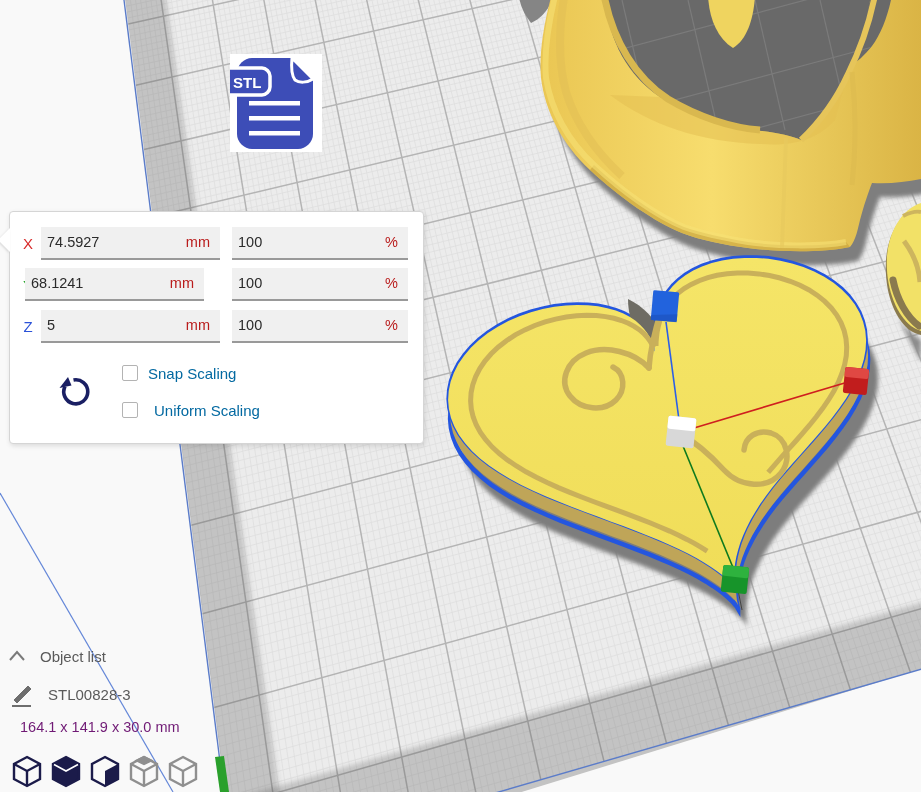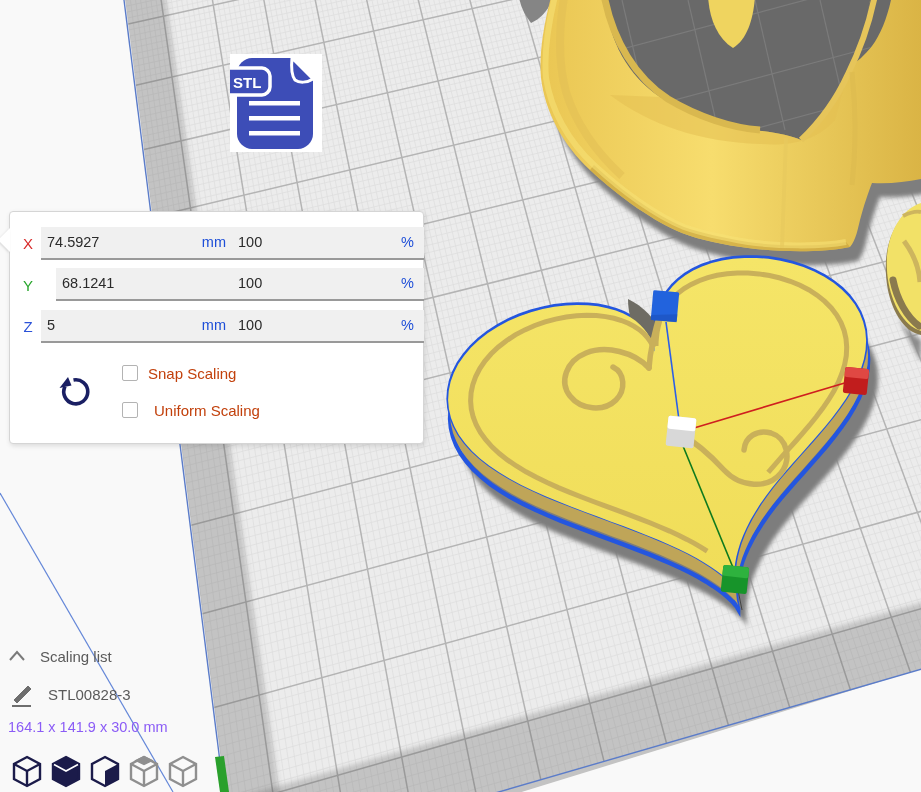--- a/index.html
+++ b/index.html
@@ -6,25 +6,25 @@
 body{width:921px;height:792px;overflow:hidden;position:relative;background:#f9f9f9;
   font-family:"Liberation Sans",sans-serif;}
 #scene{position:absolute;left:0;top:0;}
 .panel{position:absolute;left:9px;top:211px;width:413px;height:231px;background:#fff;
   border:1px solid #d5d5d5;border-radius:4px;box-shadow:1px 2px 5px rgba(0,0,0,0.12);}
 .notch{position:absolute;left:-12px;top:16px;width:0;height:0;
   border-top:12px solid transparent;border-bottom:12px solid transparent;border-right:12px solid #fff;
   filter:drop-shadow(-1px 1px 1px rgba(0,0,0,0.12));}
 .axlbl{position:absolute;font-size:15px;width:20px;text-align:center;}
 .fld{position:absolute;height:31px;background:#f0f0f0;border-bottom:2px solid #999;
-  font-size:14.5px;color:#2b2b2b;padding-left:16px;}
+  font-size:14.5px;color:#2b2b2b;}
 .fld .val{position:absolute;left:6px;top:7px;}
-.fld .unit{position:absolute;right:10px;top:7px;color:#1d4ed8;}
+.fld .unit{position:absolute;right:10px;top:7px;color:#b91c1c;}
 .cb{position:absolute;width:14px;height:14px;background:#fff;border:1px solid #b3b3b3;border-radius:2px;}
-.cblbl{position:absolute;font-size:15px;color:#c2410c;}
+.cblbl{position:absolute;font-size:15px;color:#0369a1;}
 .botui{position:absolute;color:#5a5a5a;font-size:15px;}
 </style>
 </head>
 <body>
 <svg id="scene" width="921" height="792" viewBox="0 0 921 792">
 <defs>
 <clipPath id="plateclip">
         <polygon points="124,-10 236,880 921,669 921,-10"></polygon>
       </clipPath>
 <linearGradient id="wallg" x1="0" y1="0" x2="1" y2="0">
@@ -490,36 +490,36 @@
 <div class="axlbl" style="left:18px;top:277px;color:#27a52b;">Y</div>
 <div class="axlbl" style="left:18px;top:318px;color:#2b52d8;">Z</div>
 <div class="fld" style="left:41px;top:227px;width:179px;">
     <span class="val">74.5927</span>
     <span class="unit">mm</span>
   </div>
 <div class="fld" style="left:232px;top:227px;width:176px;">
     <span class="val">100</span>
     <span class="unit">%</span>
   </div>
-<div class="fld" style="left:56px;top:268px;width:200px;">
+<div class="fld" style="left:25px;top:268px;width:179px;">
     <span class="val">68.1241</span>
     <span class="unit">mm</span>
   </div>
 <div class="fld" style="left:232px;top:268px;width:176px;">
     <span class="val">100</span>
     <span class="unit">%</span>
   </div>
 <div class="fld" style="left:41px;top:310px;width:179px;">
     <span class="val">5</span>
     <span class="unit">mm</span>
   </div>
 <div class="fld" style="left:232px;top:310px;width:176px;">
     <span class="val">100</span>
     <span class="unit">%</span>
   </div>
 <div class="cb" style="left:122px;top:365px;"></div>
 <div class="cblbl" style="left:148px;top:365px;">Snap Scaling</div>
 <div class="cb" style="left:122px;top:402px;"></div>
 <div class="cblbl" style="left:154px;top:402px;">Uniform Scaling</div>
 
-<div class="botui" style="left:40px;top:648px;">Scaling list</div>
+<div class="botui" style="left:40px;top:648px;">Object list</div>
 <div class="botui" style="left:48px;top:686px;text-align:center;">STL00828-3</div>
-<div class="botui" style="left:8px;top:719px;color:#8b5cf6;font-size:14.5px;">164.1 x 141.9 x 30.0 mm</div>
+<div class="botui" style="left:20px;top:719px;color:#701a75;font-size:14.5px;">164.1 x 141.9 x 30.0 mm</div>
 
 </body></html>

